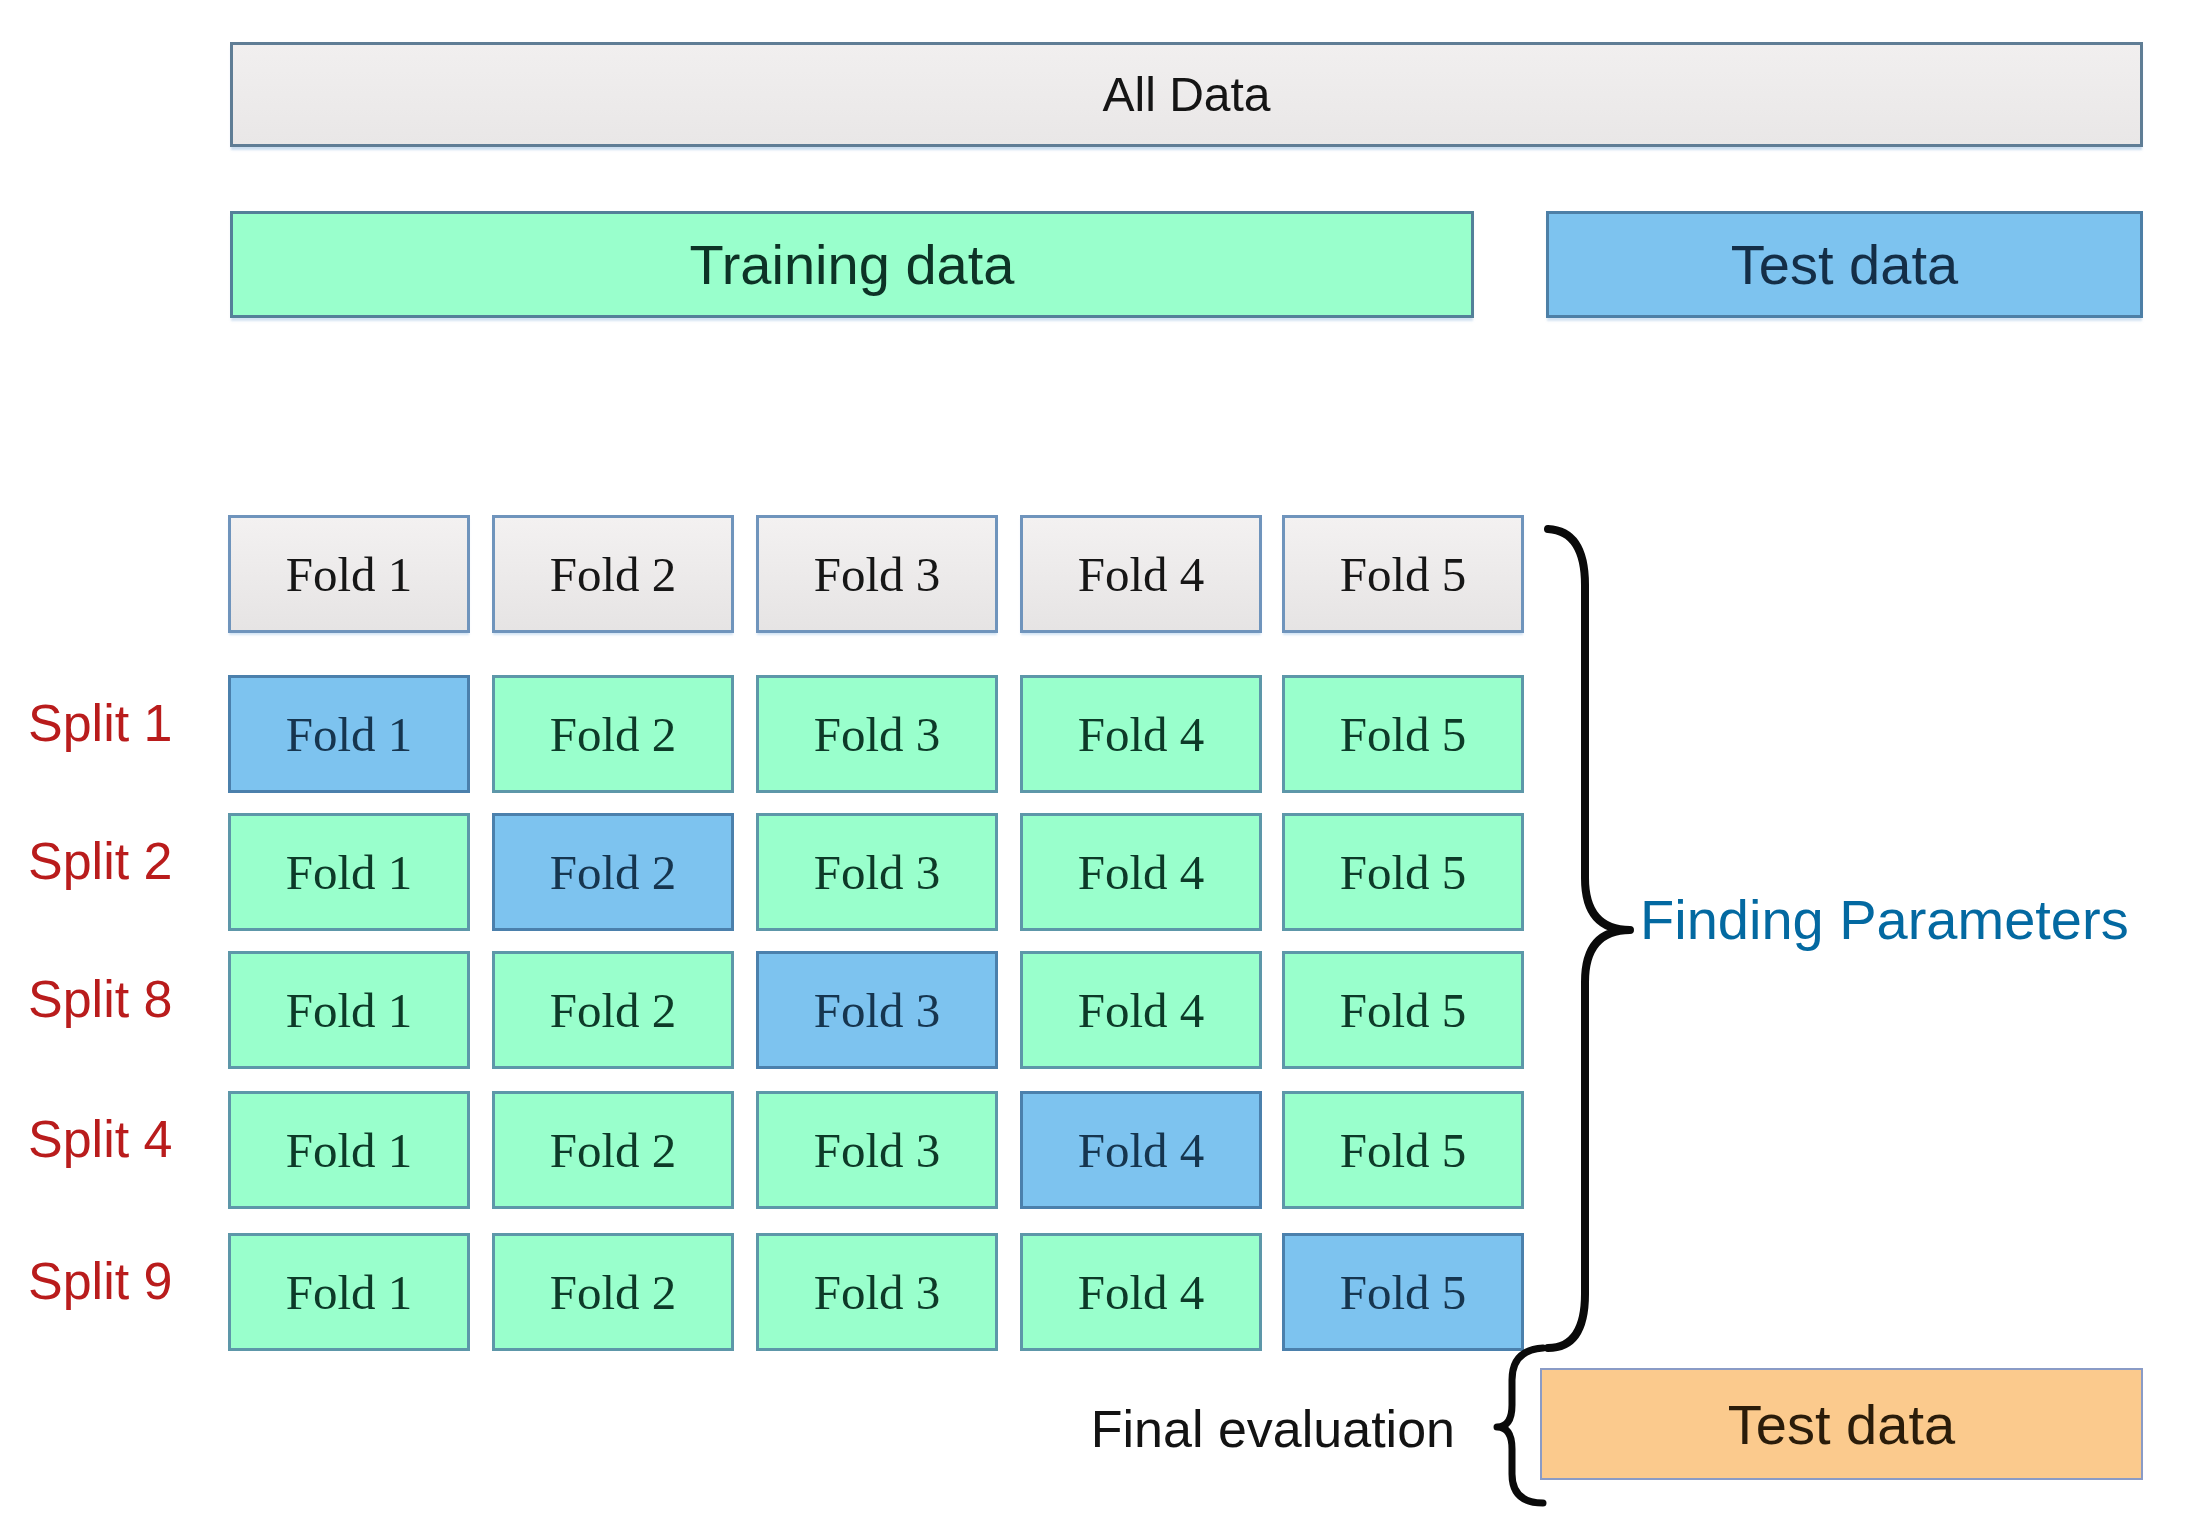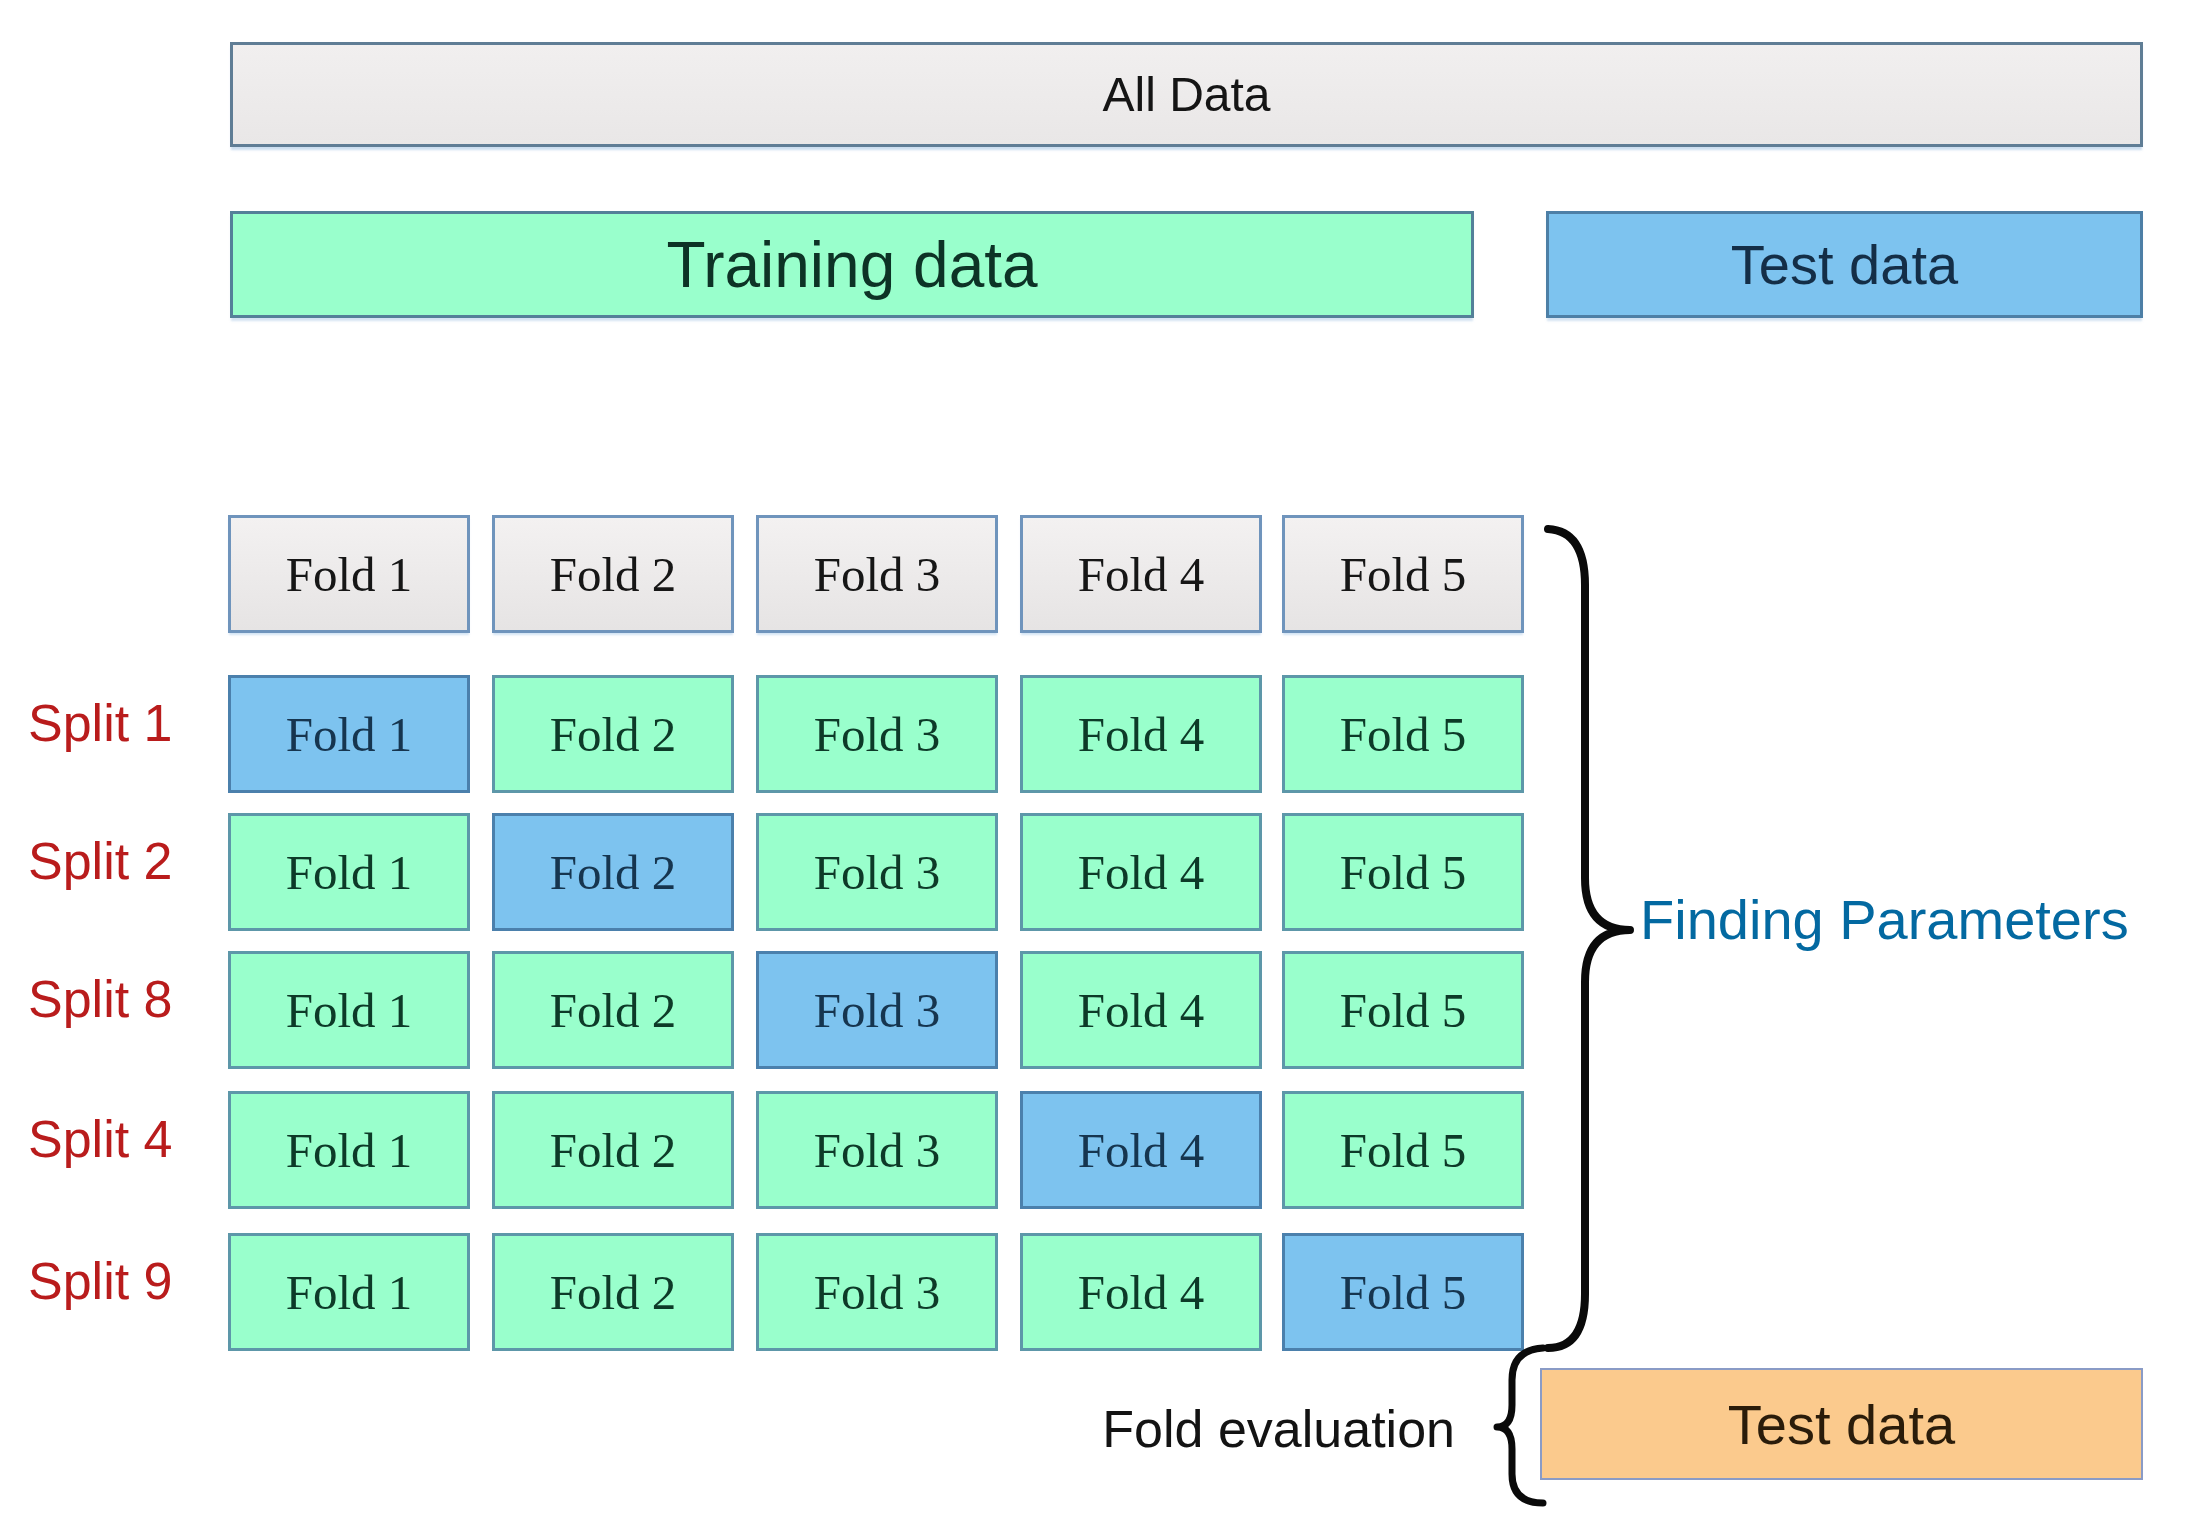--- a/index.html
+++ b/index.html
@@ -8,21 +8,21 @@
 
   .box{position:absolute;display:flex;align-items:center;justify-content:center;
        box-sizing:border-box;white-space:nowrap;}
 
   
   .bar-alldata{left:230px;top:42px;width:1913px;height:105px;
       background:linear-gradient(#f1efef,#e9e7e7);
       border:3px solid #5f7d95;font-size:48px;
       box-shadow:0 4px 2px -1px rgba(170,200,230,.6);}
   .bar-training{left:230px;top:211px;width:1244px;height:107px;
-      background:var(--green);border:3px solid #548099;font-size:64px;
+      background:var(--green);border:3px solid #548099;font-size:56px;
       box-shadow:0 4px 2px -1px rgba(170,200,230,.5);color:#0d3326;}
   .bar-test{left:1546px;top:211px;width:597px;height:107px;
       background:var(--blue);border:3px solid #4d7fa6;font-size:56px;
       box-shadow:0 4px 2px -1px rgba(170,200,230,.5);color:#142e47;}
 
   
   .cell{width:242px;height:118px;font-size:49px;font-family:Liberation Serif, serif;}
   .cell-gray{background:linear-gradient(#f3f1f1,#e6e4e4);border:3px solid #6f94bc;
       box-shadow:0 3px 2px -1px rgba(175,205,235,.55);color:#161616;}
   .cell-green{background:var(--green);border:3px solid #5d97a9;color:#0d3a28;}
@@ -96,21 +96,21 @@
       <div class="box cell cell-green" style="left: 1020px; top: 1233px;">Fold 4</div>
       <div class="box cell cell-blue" style="left: 1282px; top: 1233px;">Fold 5</div>
     </div>
 
   <svg class="brace" style="left:1535px;top:515px;" width="110" height="850" viewBox="0 0 110 850">
     <path stroke-width="8" d="M13,14 Q50,16 50,70 L50,363 Q50,415 95,415 Q50,415 50,467 L50,779 Q50,833 13,833"></path>
   </svg>
 
   <div class="finding-params">Finding Parameters</div>
 
-  <div class="final-eval">Fold evaluation</div>
+  <div class="final-eval">Final evaluation</div>
 
   <svg class="brace" style="left:1490px;top:1340px;" width="60" height="170" viewBox="0 0 60 170">
     <path stroke-width="7" d="M53,8 Q22,10 22,40 L22,65 Q22,87 7,87 Q22,87 22,109 L22,134 Q22,163 53,163"></path>
   </svg>
 
   <div class="box bar-final-test">
     <span>Test data</span>
   </div>
 
 </div>

